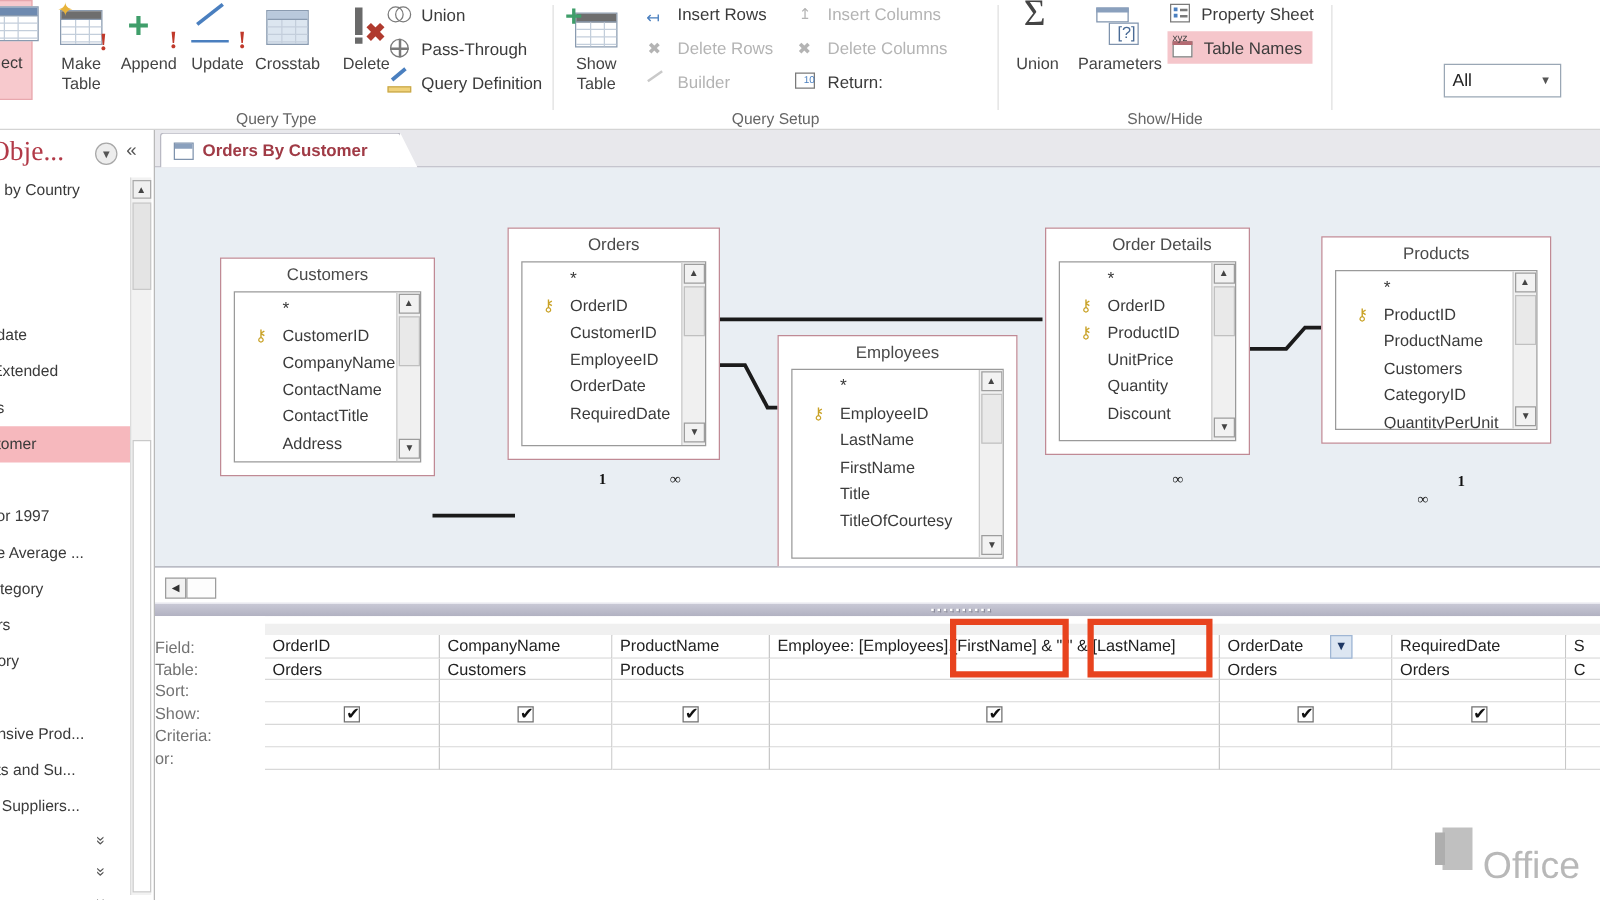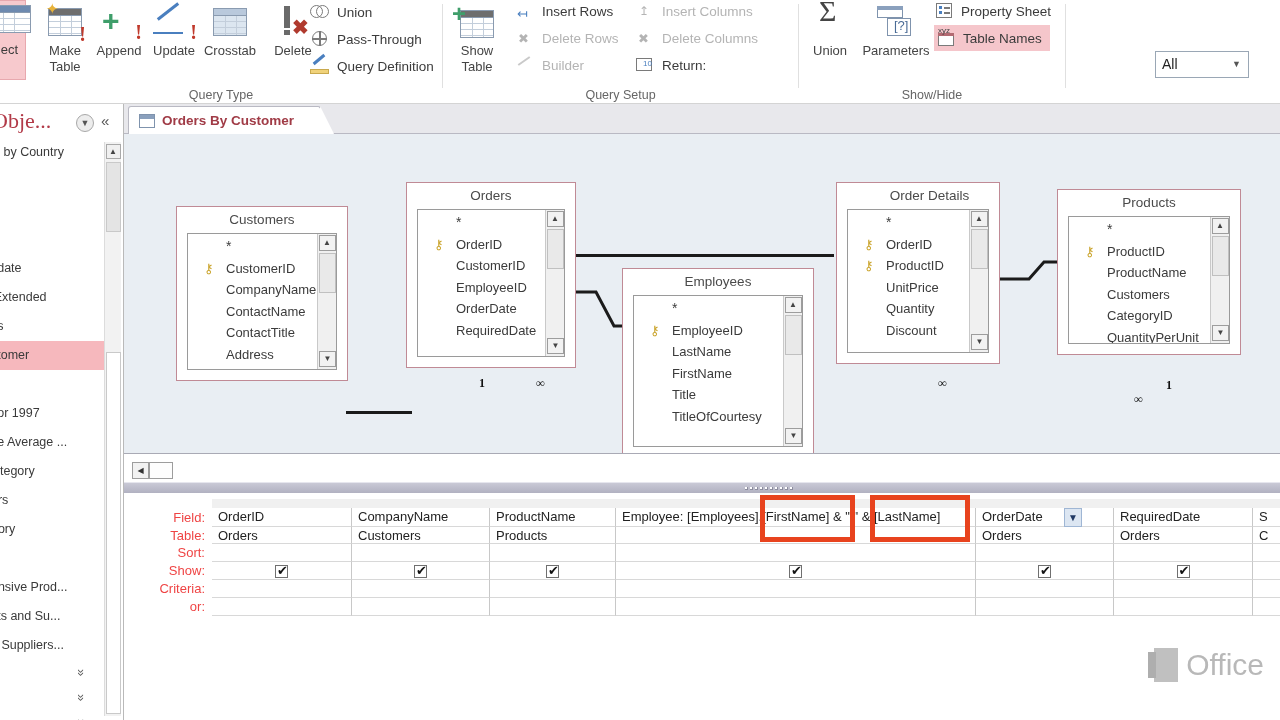--- a/index.html
+++ b/index.html
@@ -145,21 +145,21 @@
      border-top:1px solid #e6e6ee; }
   .grip { position:absolute; left: 620px; top: 3px; width: 62px; height: 5px; }
   .grip i { float:left; width:3px; height:3px; margin:1px; background:#ffffff;
      border-bottom:1px solid #8d8d9e; border-right:1px solid #8d8d9e;}
 
   
   .qgrid { position:absolute; left:124px; top:493px; width:1156px; height: 227px;
      background:#ffffff; }
   .qg-rowlabels { position:absolute; left:0; top:0; width: 88px; height: 100%;
      background:#ffffff; }
-  .qg-rowlabel { text-align:right; padding-right:7px; font-size:13px; color:#ef4444;
+  .qg-rowlabel { padding-right:7px; font-size:13px; color:#737373;
      white-space:nowrap; }
   .qg-area { position:absolute; left: 88px; top:0; right:0; bottom:0; overflow:hidden;}
   .qg-colhead { position:absolute; left:0; top:0; height: 10px; background:#f0f0f0;
      border-bottom:1px solid #b9b9b9;}
   .qg-cell { position:absolute; font-size:13px; color:#222; padding-left:6px;
      white-space:nowrap; overflow:hidden; border-right:1px solid #c8c8c8;
      border-bottom:1px solid #d8d8d8; background:#ffffff; line-height:18px;}
   .qg-cell.center { text-align:center; padding-left:0; }
   .chk { display:inline-block; width:13px;height:13px;border:1px solid #707070;
      background:#fff; position:relative; vertical-align:middle; }
@@ -173,21 +173,21 @@
   .redbox { position:absolute; border: 5px solid #e8431e; background: transparent; }
 
   
   .office-wm { position:absolute; right: 16px; top: 648px;
      display:flex; align-items:center; opacity:0.62; }
   .office-wm .sq { width: 30px; height: 34px; position:relative; margin-right:8px;}
   .office-wm .sq .a { position:absolute; left:6px; top:0; width:24px; height:34px;
      background:#9b9b9b; }
   .office-wm .sq .b { position:absolute; left:0; top:4px; width:8px; height:26px;
      background:#7d7d7d; }
-  .office-wm .txt { font-size: 30px; color:#8e8e8e; font-family:"Liberation Sans", sans-serif; }
+  .office-wm .txt { font-size: 30px; color:#8e8e8e; font-family:"Liberation Sans", sans-serif;margin-top:28px; }
 
   .sigma { font-size: 30px; font-family:"Liberation Serif", serif; color:#444; }
 </style>
 </head>
 <body>
 
 <div id="app">
 
   <div class="ribbon">
 

